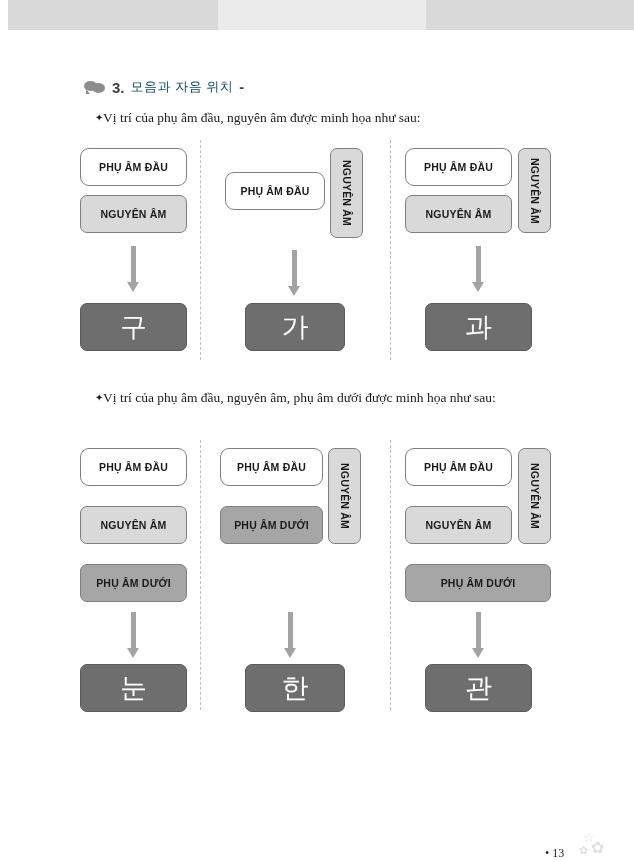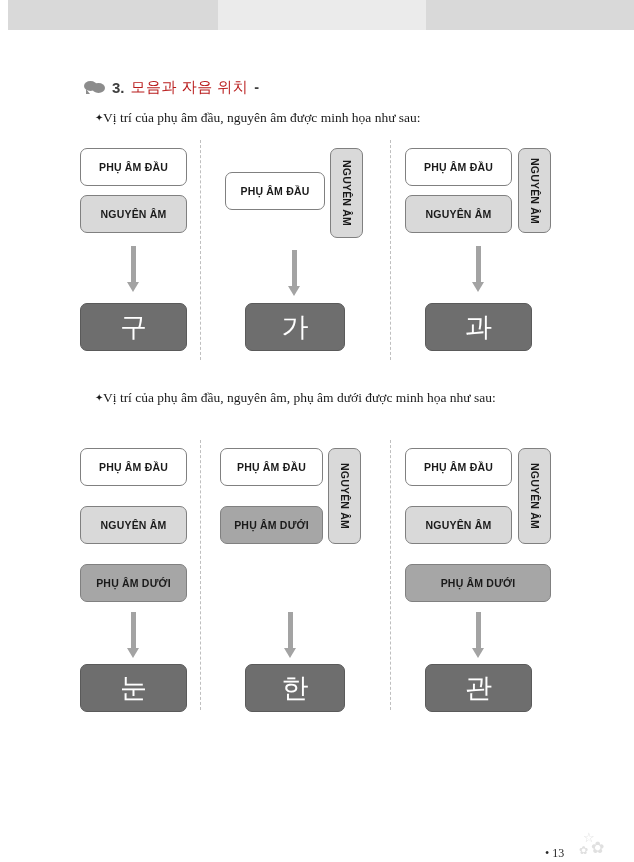--- a/index.html
+++ b/index.html
@@ -26,21 +26,21 @@
     position:absolute;background:#8c8c8c;border-radius:50%;
   }
   .bubble-icon .b1{left:0;top:2px;width:13px;height:10px;}
   .bubble-icon .b2{left:8px;top:4px;width:13px;height:10px;}
   .bubble-icon .t1{
     position:absolute;left:2px;top:10px;width:0;height:0;
     border-left:4px solid #8c8c8c;border-top:5px solid transparent;
     border-bottom:0 solid transparent;
   }
   .heading-num{font-size:15px;font-weight:bold;color:#3f3f3f;}
-  .heading-ko{font-size:15px;color:#b91c1c;letter-spacing:.5px;}
+  .heading-ko{font-size:13px;color:#0c4a6e;letter-spacing:.5px;}
   .heading-vi{font-size:14.5px;font-weight:bold;color:#3f3f3f;letter-spacing:-.1px;}
 
   
   .bullet{
     position:absolute;font-family:"Liberation Serif", serif;
     font-size:13.5px;color:#1a1a1a;line-height:19px;
   }
   .bullet .dot{position:absolute;left:0;top:0;font-size:10px;color:#1a1a1a;}
   .bullet .txt{display:block;margin-left:8px;}
   #bullet-1{left:95px;top:108px;width:450px;}
@@ -59,21 +59,21 @@
   .col{position:absolute;top:0;}
 
   
   .box{
     position:absolute;box-sizing:border-box;
     border:1.3px solid #808080;border-radius:7px;
     display:flex;align-items:center;justify-content:center;
     font-weight:bold;color:#1a1a1a;
     font-size:10.5px;letter-spacing:.2px;white-space:nowrap;
   }
-  .box.white{background:#ffffff;}
+  .box.white{background:#ffffff;border-radius:9px;}
   .box.light{background:#d9d9d9;}
   .box.mid{background:#a6a6a6;}
   .box.dark{
     background:#6e6e6e;border-color:#5a5a5a;color:#ffffff;
     font-weight:normal;font-size:27px;letter-spacing:0;
   }
   .box.vert{writing-mode:vertical-rl;text-orientation:mixed;}
 
   
   .arrow{position:absolute;width:13px;}

